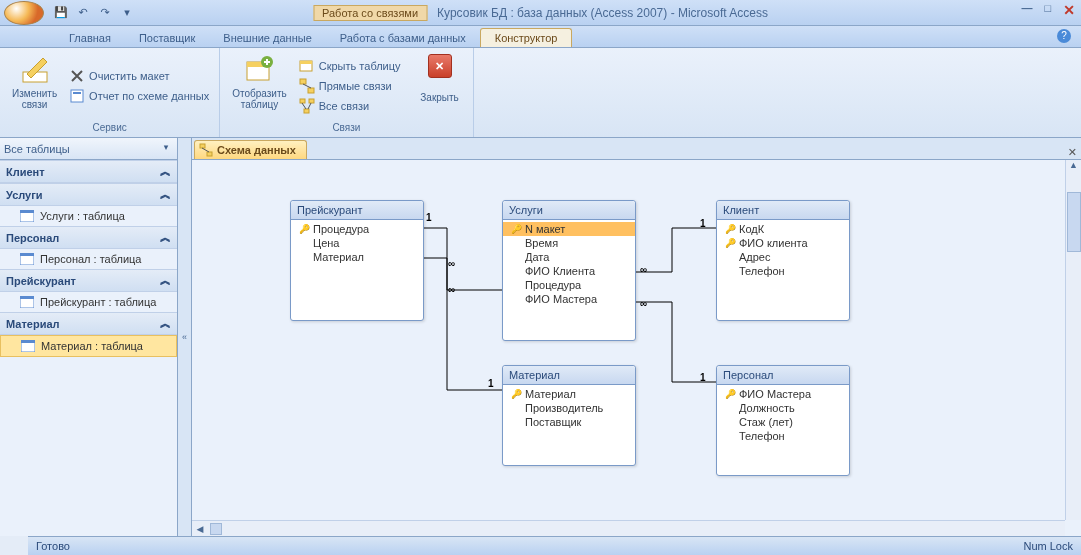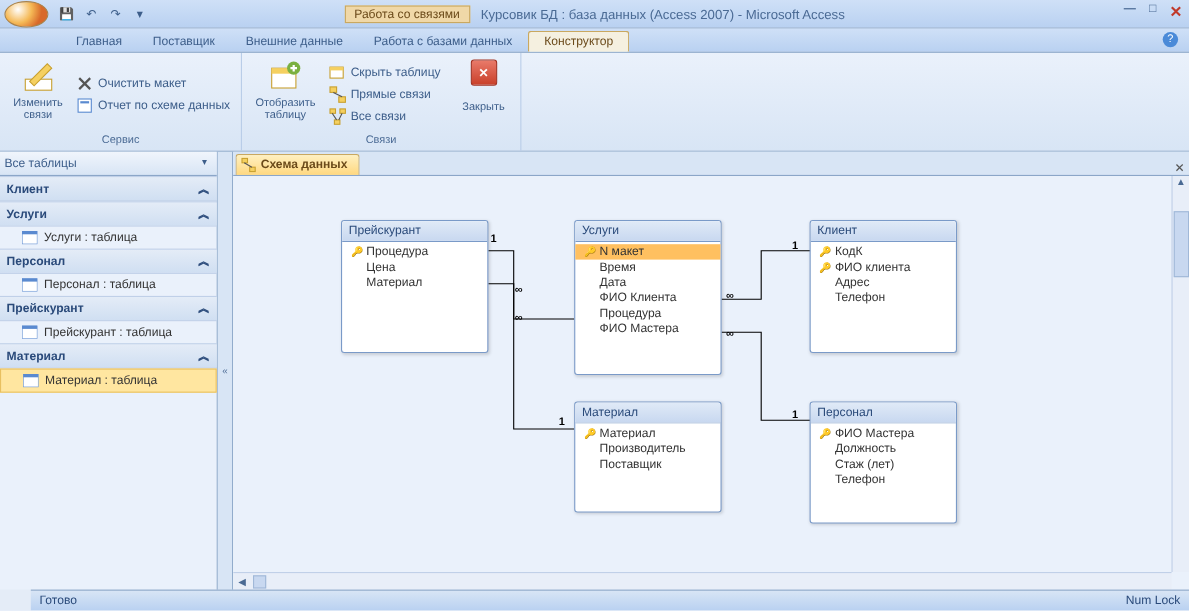--- a/index.html
+++ b/index.html
@@ -33,21 +33,21 @@
 .big-btn-label { font-size: 10px; color: #3d5e8a; text-align: center; line-height: 1.1; }
 .small-btns { display: flex; flex-direction: column; gap: 2px; justify-content: center; }
 .small-btn { display: flex; align-items: center; gap: 4px; padding: 1px 2px; cursor: pointer; font-size: 11px; color: #3d5e8a; }
 .small-btn .sicon { width: 16px; height: 16px; }
 .close-btn-ribbon { width: 24px; height: 24px; background: linear-gradient(#e97a6a, #c9402a); border: 1px solid #a23020; border-radius: 3px; color: #fff; font-weight: bold; display: flex; align-items: center; justify-content: center; }
 
 
 .body-split { display: flex; height: 398px; }
 
 
-.nav-pane { width: 198px; background: #eaf1fb; border-right: 1px solid #8ba6c8; display: flex; flex-direction: column; }
+.nav-pane { width: 178px; background: #eaf1fb; border-right: 1px solid #8ba6c8; display: flex; flex-direction: column; }
 .nav-header { height: 22px; background: linear-gradient(#f0f5fc, #d8e5f5); border-bottom: 1px solid #8ba6c8; display: flex; align-items: center; justify-content: space-between; padding: 0 4px; }
 .nav-header-title { font-size: 11px; color: #3d5e8a; }
 .nav-header-btns { display: flex; gap: 2px; }
 .nav-chev { width: 14px; height: 14px; font-size: 9px; color: #3d5e8a; text-align: center; cursor: pointer; }
 .nav-section-head { background: linear-gradient(#e4ecf7, #d0dff2); border-top: 1px solid #c0d0e8; border-bottom: 1px solid #c0d0e8; padding: 3px 6px; font-weight: bold; color: #2a4a7a; display: flex; justify-content: space-between; align-items: center; cursor: pointer; }
 .nav-item { padding: 4px 6px 4px 20px; display: flex; align-items: center; gap: 6px; cursor: pointer; color: #333; }
 .nav-item.sel { background: #ffe6a0; border: 1px solid #e8c060; }
 .nav-item .ticon { width: 14px; height: 12px; }
 
 .collapse-bar { width: 14px; background: #d8e5f5; border-right: 1px solid #8ba6c8; display: flex; align-items: center; justify-content: center; cursor: pointer; color: #4a6a94; font-size: 9px; }

